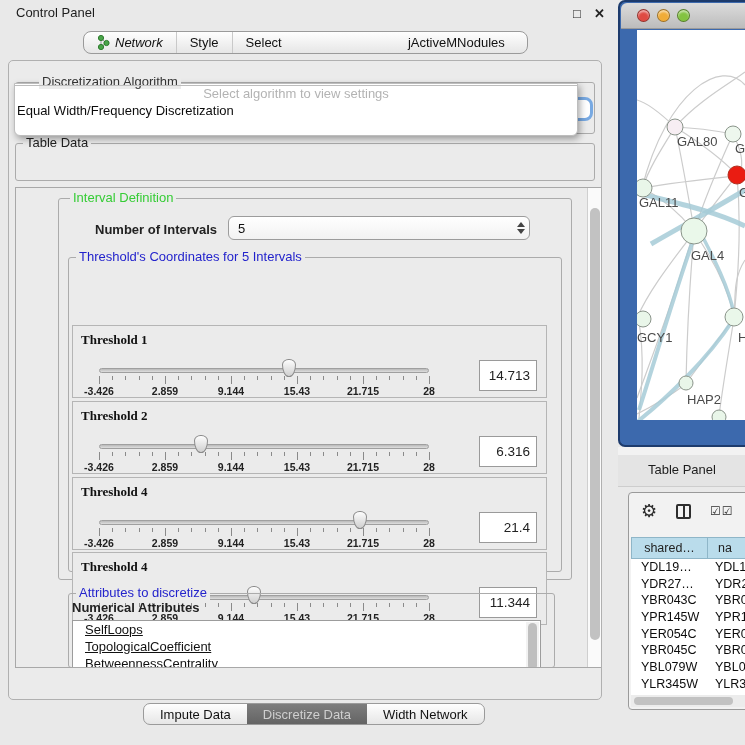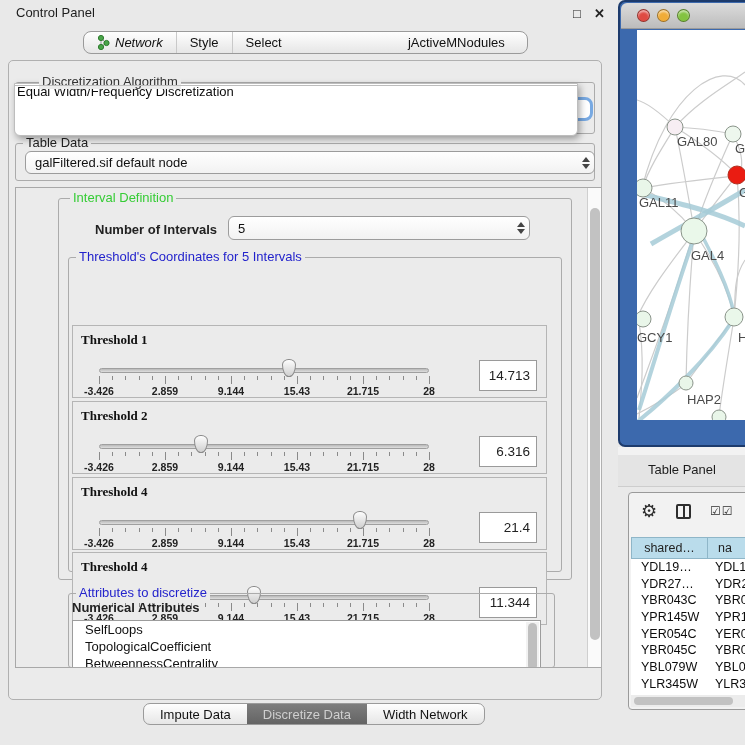--- a/index.html
+++ b/index.html
@@ -78,21 +78,21 @@
   .tick.minor{top:50px;height:4px;}
   .ticklab{position:absolute;top:59px;width:44px;text-align:center;font-size:10.5px;color:#222;font-weight:bold;}
   .valbox{position:absolute;left:406px;top:34px;width:58px;height:31px;background:#fff;border:1px solid #9a9a9a;
           box-sizing:border-box;display:flex;align-items:center;justify-content:flex-end;padding-right:6px;font-size:13.5px;}
 
   .attr-group{left:52px;top:405px;width:487px;height:75px;}
   .attr-label{left:60px;top:398px;color:#2323cc;}
   .attr-sub{left:56px;top:412px;font-weight:bold;}
   .attr-list{left:56px;top:432px;width:469px;height:60px;background:#fff;border:1px solid #9c9c9c;
              box-sizing:border-box;overflow:hidden;}
-  .attr-item{padding-left:12px;height:17px;line-height:17px;color:#111;}
+  .attr-item{padding-left:12px;height:17px;line-height:17px;color:#111;text-decoration:underline;}
   .attr-vscroll{position:absolute;right:1px;top:1px;width:13px;height:58px;background:#f2f2f2;}
   .attr-vscroll .thumb{position:absolute;left:2px;top:1px;width:9px;height:47px;background:#bfbfbf;border-radius:5px;}
 
   .bottombar{left:143px;top:703px;height:22px;display:flex;background:linear-gradient(#fefefe,#e6e6e6);
              border:1px solid #9a9a9a;border-radius:7px;box-sizing:border-box;overflow:hidden;}
   .btab{display:flex;align-items:center;justify-content:center;padding:0 16px;color:#111;
         border-left:1px solid #c9c9c9;white-space:nowrap;}
   .btab:first-child{border-left:none;}
   .btab.sel{background:linear-gradient(#7d7d7d,#646464);color:#cfcfcf;border-left:none;}
   .btab.sel + .btab{border-left:none;}
@@ -166,36 +166,30 @@
         <span>jActiveMNodules</span>
       </div>
     </div>
 
   <div class="abs content">
 
     <div class="abs groupbox algo-group"></div>
     <div class="abs combo-focus"></div>
 
     <div class="abs popup">
+      <div class="ph">Select algorithm to view settings</div>
       <div id="popup-opts">
           <div class="opt">Equal Width/Frequency Discretization</div>
         </div>
     </div>
     <div class="abs grouplabel algo-label">Discretization Algorithm</div>
     <div class="abs popup-line"></div>
 
     <div class="abs groupbox td-group"></div>
     <div class="abs grouplabel td-label">Table Data</div>
-    <div class="abs combo td-combo">
-      <span class="cv">galFiltered.sif default node</span>
-      <span class="stepper">
-          <i class="up"></i>
-          <i class="dn"></i>
-        </span>
-    </div>
 
     <div class="abs scrollpanel">
       <div class="abs groupbox int-group"></div>
       <div class="abs grouplabel int-label">Interval Definition</div>
 
       <div class="abs noi-label">Number of Intervals</div>
       <div class="abs combo noi-combo">
         <span class="cv">5</span>
         <span class="stepper">
             <i class="up"></i>

